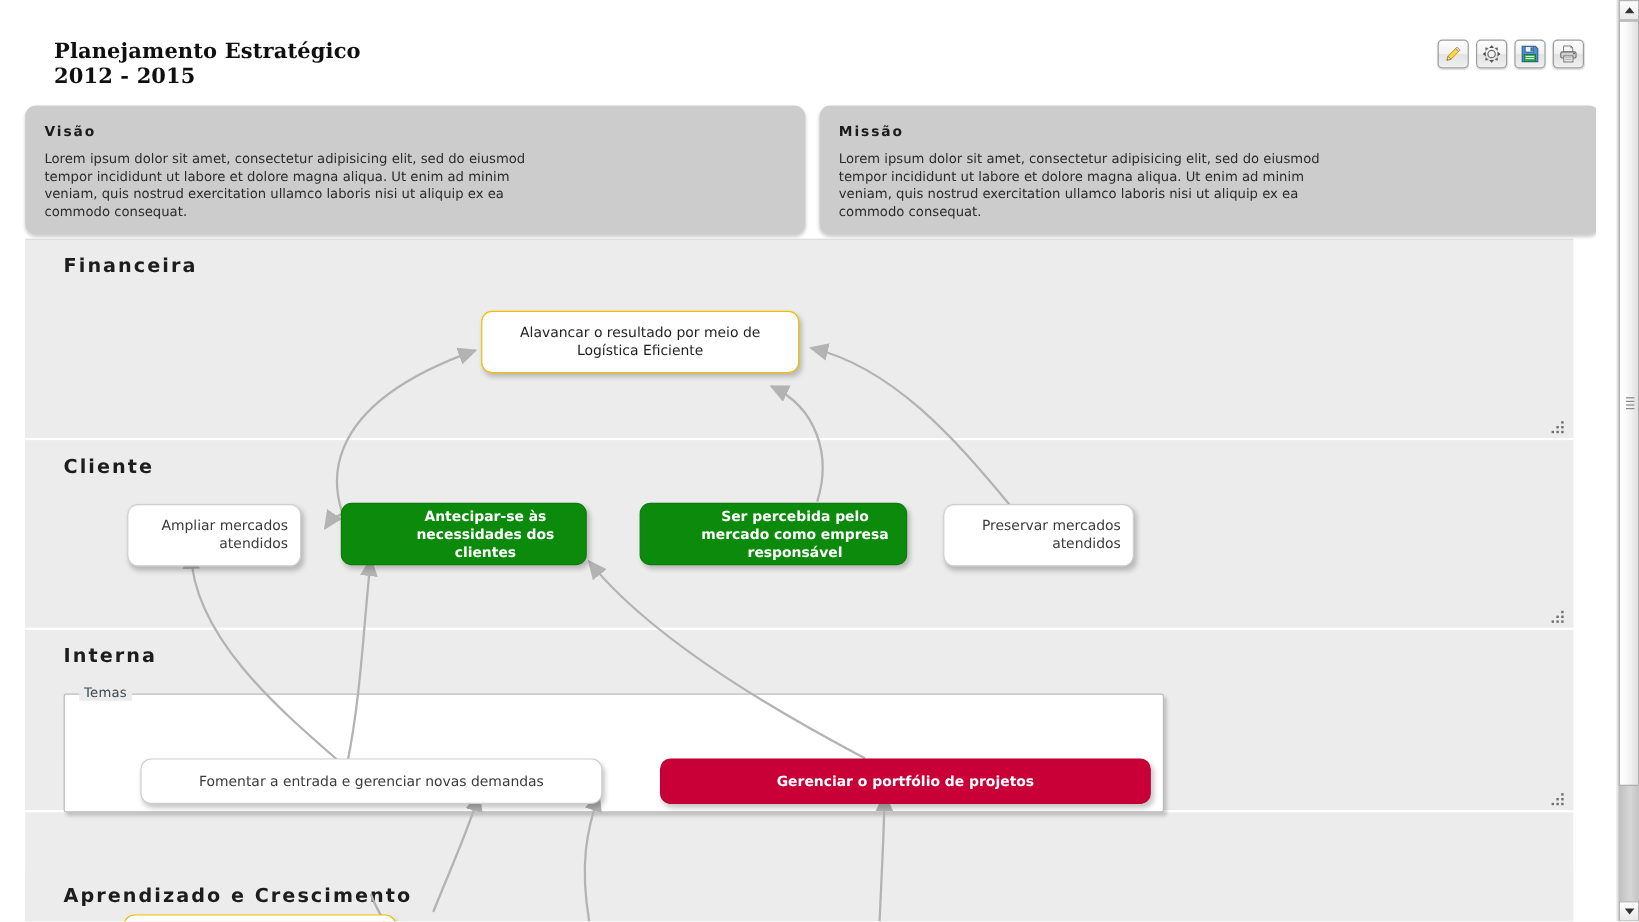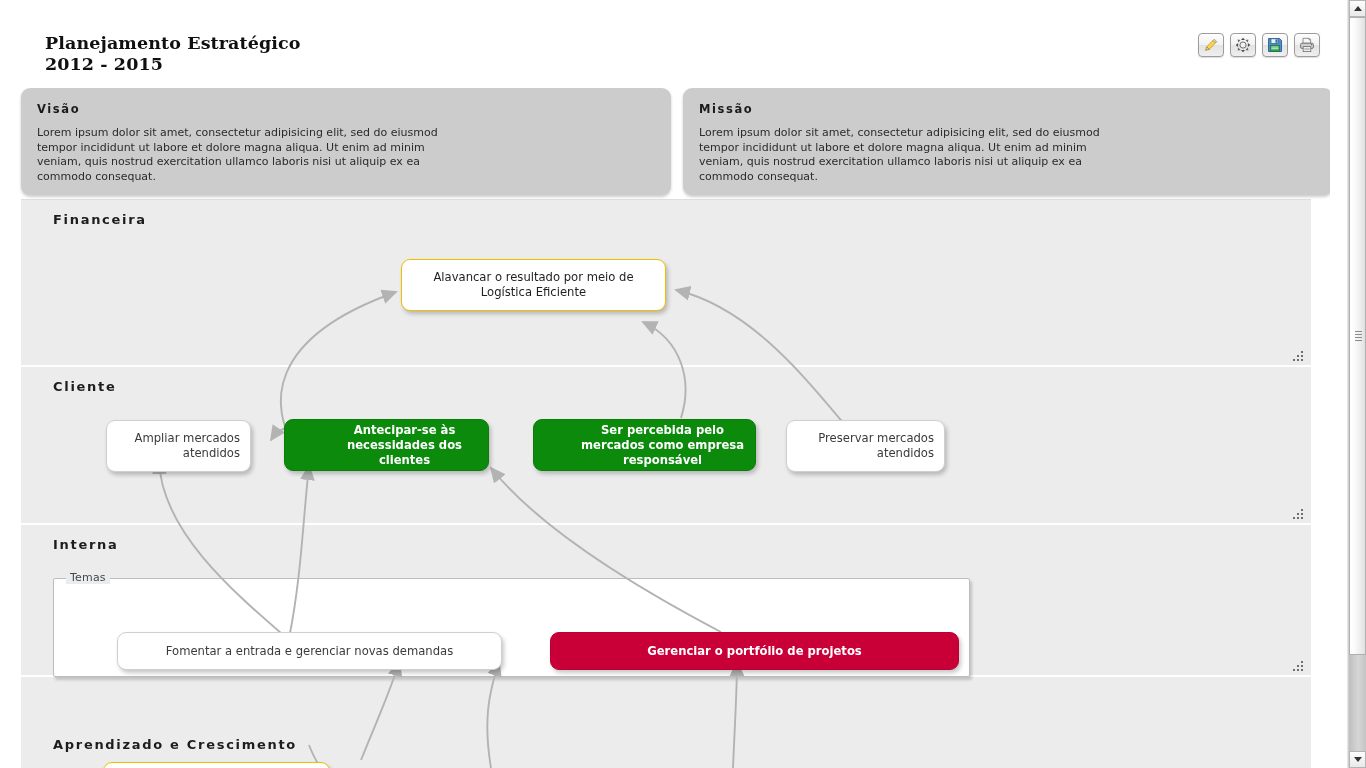--- a/index.html
+++ b/index.html
@@ -109,21 +109,21 @@
     position: absolute;
     left: 0;
     width: 1290px;
     background: #ececec;
     border-bottom: 2px solid #ffffff;
   }
   .persp-row.last { border-bottom: none; }
   .persp-label {
     position: absolute;
     left: 32px; top: 12px;
-    font-size: 13px;
+    font-size: 16px;
     font-weight: bold;
     letter-spacing: 1.7px;
     color: #1d1d1d;
     white-space: nowrap;
   }
   .resize-grip {
     position: absolute;
     right: 8px; bottom: 4px;
     width: 11px; height: 11px;
     cursor: nwse-resize;
@@ -430,21 +430,21 @@
 
     <div class="obj white" style="left:85px; top:220px; width:145px; height:52px;">
       <span>Ampliar mercados atendidos</span>
     </div>
 
     <div class="obj green" style="left:263px; top:219px; width:205px; height:52px;">
       <span>Antecipar-se às necessidades dos clientes</span>
     </div>
 
     <div class="obj green" style="left:512px; top:219px; width:223px; height:52px;">
-      <span>Ser percebida pelo mercados como empresa responsável</span>
+      <span>Ser percebida pelo mercado como empresa responsável</span>
     </div>
 
     <div class="obj white" style="left:765px; top:220px; width:159px; height:52px;">
       <span>Preservar mercados atendidos</span>
     </div>
 
     <div class="obj crimson" style="left:529px; top:432px; width:409px; height:38px;">
       <span>Gerenciar o portfólio de projetos</span>
     </div>
 

